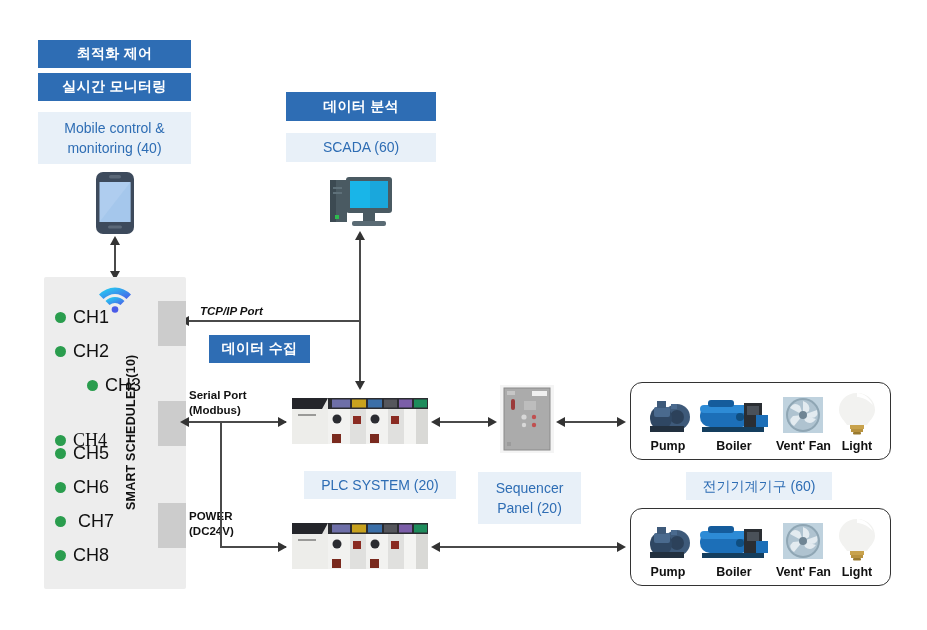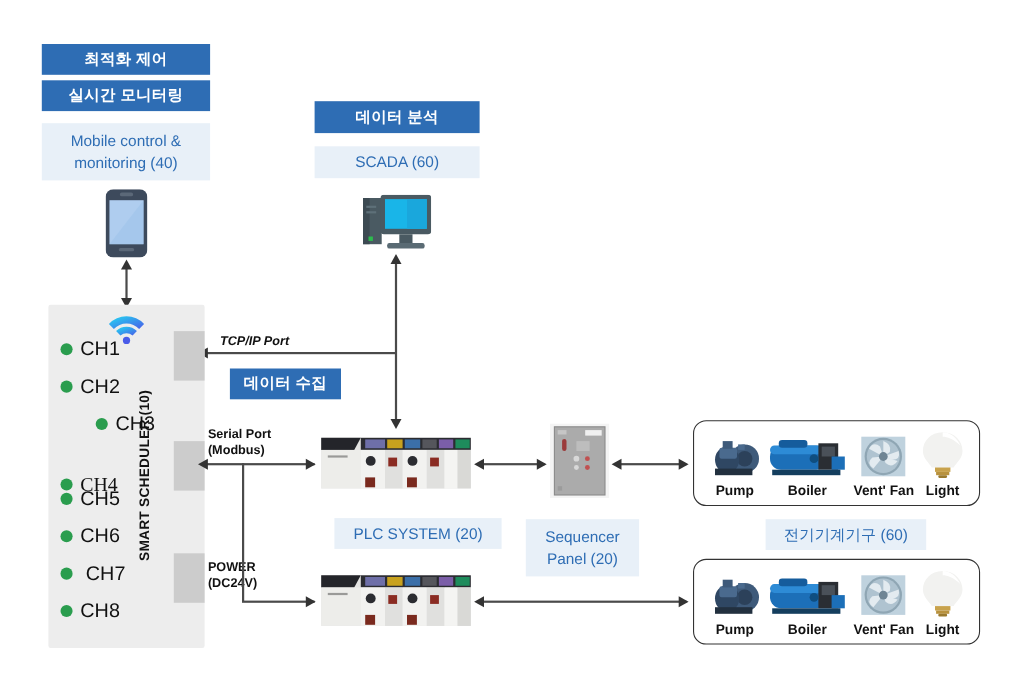--- a/index.html
+++ b/index.html
@@ -330,21 +330,21 @@
         <path d="M20 2 C27 2 33 7 36 14 C30 8 24 6 20 6 Z" fill="#FFFFFF"></path>
         <rect x="13" y="34" width="14" height="4" fill="#C8A24C"></rect>
         <rect x="14" y="38" width="12" height="3" fill="#B8923E"></rect>
         <rect x="16" y="41" width="8" height="2.5" rx="1" fill="#9A7A2E"></rect>
       </svg>
     </div>
     <div class="equip-name">Light</div>
   </div>
 </div>
 
-<div class="abs badge-light" style="left:686px;top:472px;width:146px;height:28px;margin-left:10px;">전기기계기구 (60)</div>
+<div class="abs badge-light" style="left:686px;top:472px;width:146px;height:28px;">전기기계기구 (60)</div>
 
 <div class="abs equip-box" style="left:630px;top:508px;width:261px;height:78px;">
 
   <div class="equip-item">
     <div class="equip-art">
       <svg width="48" height="40" viewBox="0 0 48 40">
         <ellipse cx="33" cy="22" rx="13" ry="13" fill="#3E5A7A"></ellipse>
         <ellipse cx="33" cy="22" rx="7" ry="7" fill="#2C415A"></ellipse>
         <ellipse cx="17" cy="23" rx="11" ry="12" fill="#2F4763"></ellipse>
         <rect x="10" y="12" width="16" height="10" rx="2" fill="#4A6A8E"></rect>

